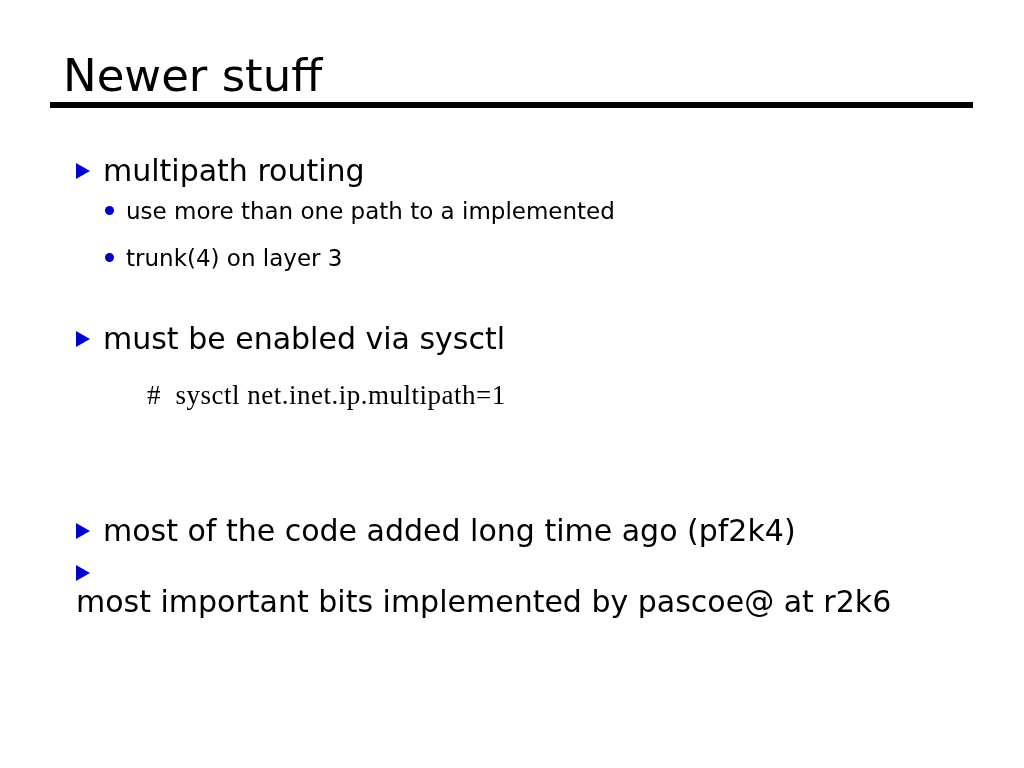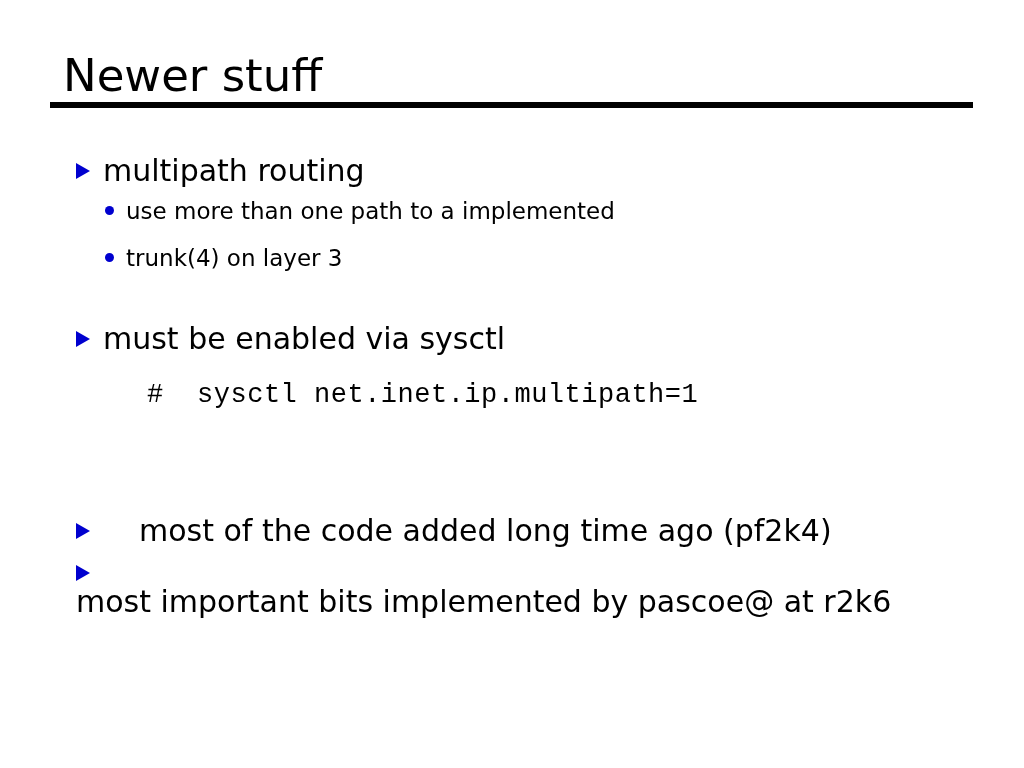--- a/index.html
+++ b/index.html
@@ -127,22 +127,22 @@
     color: #000000;
     white-space: pre;
   }
 
   
   .p-b1   { top: 150px; }
   .p-s1   { top: 194px; }
   .p-s2   { top: 241px; }
   .p-s3   { top: 262px; }
   .p-b2   { top: 318px; }
-  .p-code { top: 377px; }
-  .p-b3   { top: 510px; gap: 36px; }
+  .p-code { top: 377px; font-family: Liberation Serif, serif; }
+  .p-b3   { top: 510px; }
   .p-b4   { top: 552px; flex-direction: column; }
 </style>
 </head>
 <body>
 
 <div class="slide">
 
   <div class="slide-title">
     <span>Newer stuff</span>
   </div>

